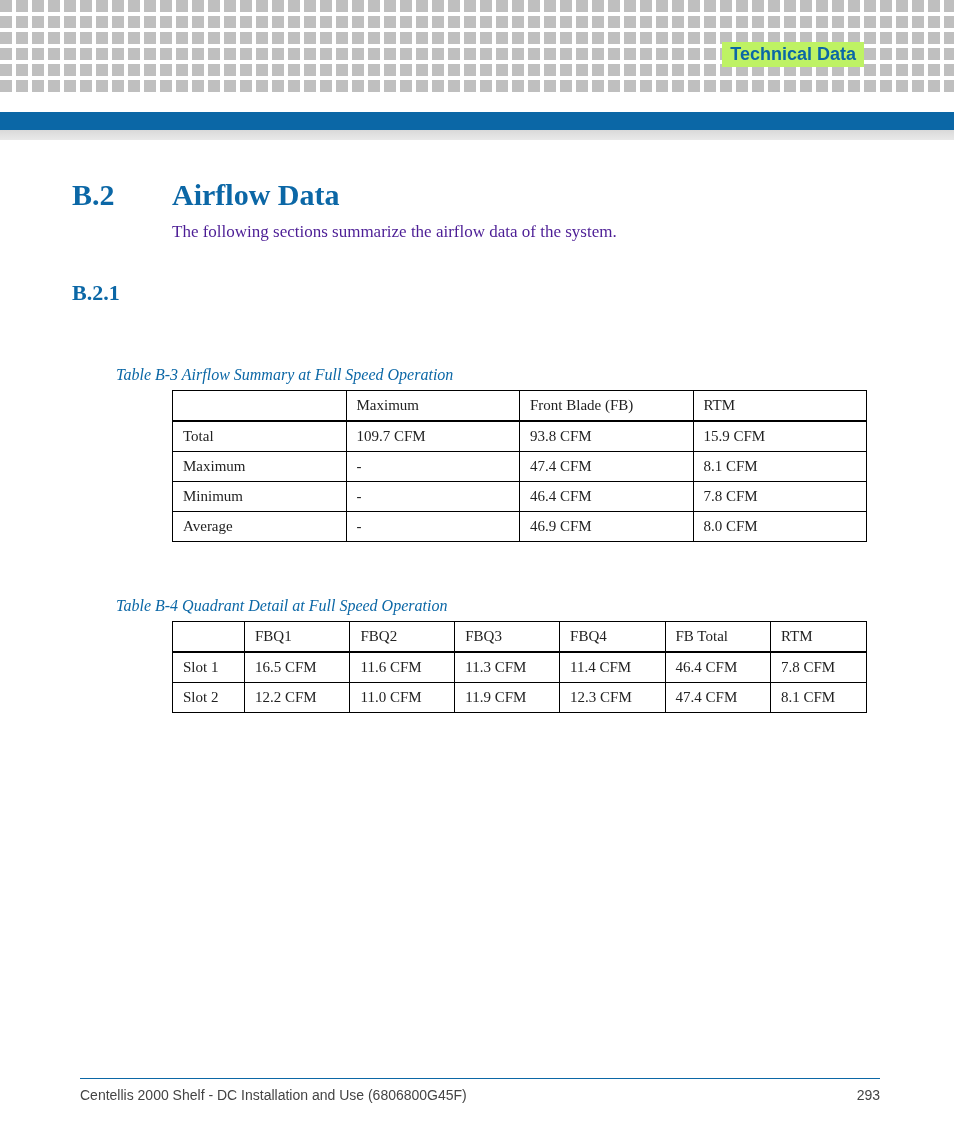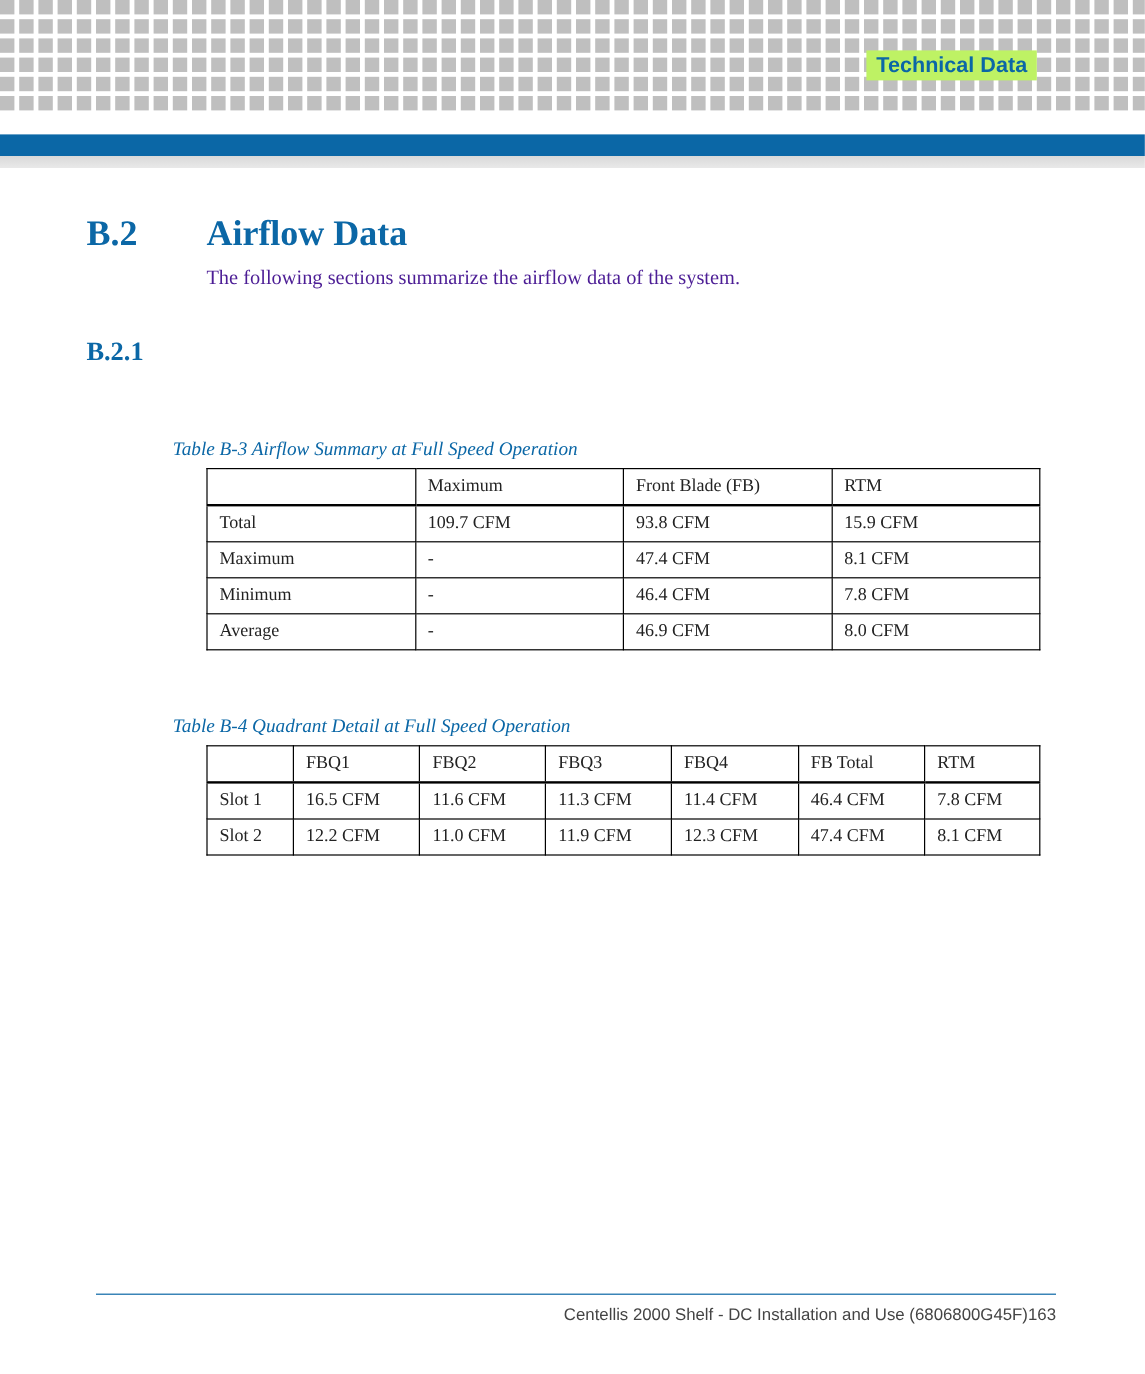--- a/index.html
+++ b/index.html
@@ -101,21 +101,21 @@
   }
   .sub-title {
     color: #0b67a6;
     font-weight: 600;
     font-size: 22px;
   }
   .table-caption {
     color: #0b67a6;
     font-style: italic;
     font-size: 16px;
-    margin-left: 72px;
+    margin-left: 44px;
     margin-top: 60px;
     margin-bottom: 6px;
   }
   .table-caption.second {
     margin-top: 55px;
   }
   table.data {
     margin-left: 100px;
     border-collapse: collapse;
     width: 695px;
@@ -135,21 +135,21 @@
   table.data.t1 col.c0 { width: 25%; }
   table.data.t1 col.c1 { width: 25%; }
   table.data.t1 col.c2 { width: 25%; }
   table.data.t1 col.c3 { width: 25%; }
   .footer {
     position: absolute;
     bottom: 42px;
     left: 80px;
     width: 800px;
     display: flex;
-    justify-content: flex-end;
+    justify-content: space-between;
     font-size: 14px;
     color: #444;
     border-top: 1px solid #0b67a6;
     padding-top: 8px;
   }
 </style>
 </head>
 <body>
 
 <div class="dot-grid">
@@ -251,14 +251,14 @@
         <td>12.3 CFM</td>
         <td>47.4 CFM</td>
         <td>8.1 CFM</td>
       </tr>
     </tbody>
   </table>
 </div>
 
 <div class="footer">
   <span>Centellis 2000 Shelf - DC Installation and Use (6806800G45F)</span>
-  <span>163</span>
+  <span>293</span>
 </div>
 
 </body></html>

